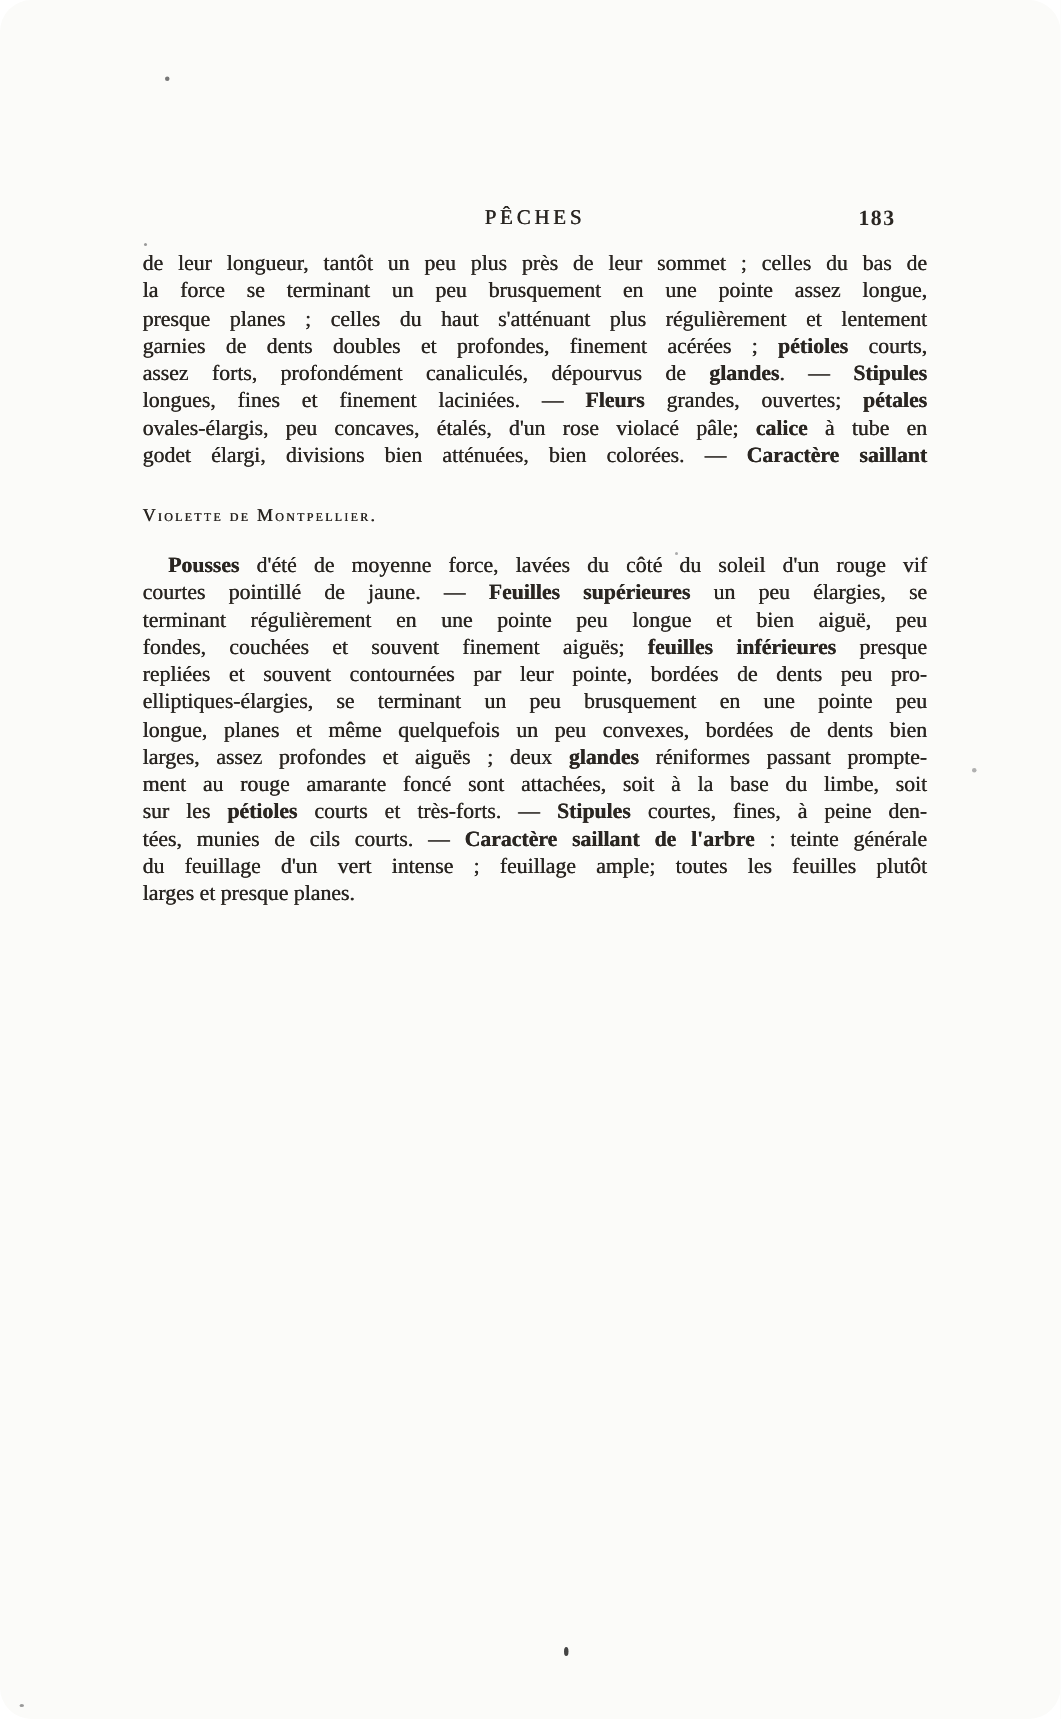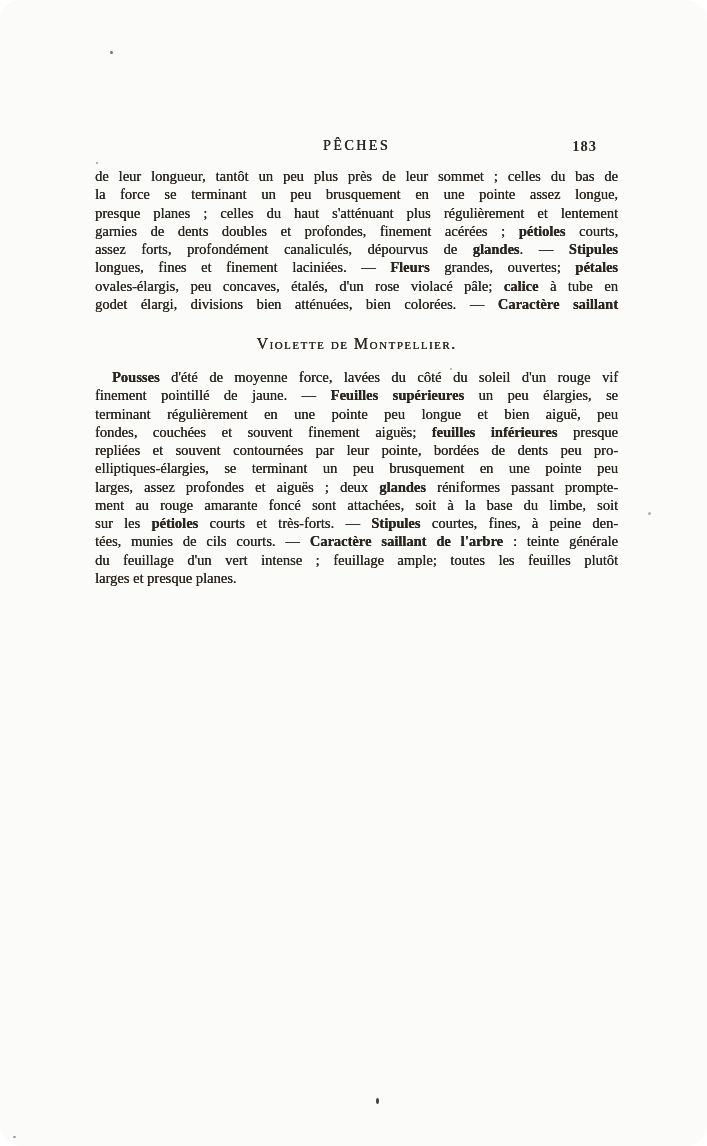--- a/index.html
+++ b/index.html
@@ -50,23 +50,22 @@
   }
   .para .line.last{
     text-align-last:left;
   }
   .para2 .line:first-child{
     text-indent:17px;
   }
   .bold{font-weight:700;}
   .heading{
     margin:21px 0 15px 0;
-    text-align:center;
     font-variant:small-caps;
-    font-size:16px;
+    font-size:12px;
     line-height:19px;
     letter-spacing:1.5px;
     text-shadow:0.3px 0 0 currentColor;
   }
   .speck{
     position:absolute;
     border-radius:50%;
   }
 </style>
 </head>
@@ -88,25 +87,26 @@
         <div class="line"><span>assez forts, profondément canaliculés, dépourvus de </span><span class="bold">glandes</span><span>. — </span><span class="bold">Stipules</span></div>
         <div class="line"><span>longues, fines et finement laciniées. — </span><span class="bold">Fleurs</span><span> grandes, ouvertes; </span><span class="bold">pétales</span></div>
         <div class="line"><span>ovales-élargis, peu concaves, étalés, d'un rose violacé pâle; </span><span class="bold">calice</span><span> à tube en</span></div>
         <div class="line"><span>godet élargi, divisions bien atténuées, bien colorées. — </span><span class="bold">Caractère saillant</span></div>
       </div>
 
     <div class="heading">Violette de Montpellier.</div>
 
     <div class="para para2">
         <div class="line"><span class="bold">Pousses</span><span> d'été de moyenne force, lavées du côté du soleil d'un rouge vif</span></div>
-        <div class="line"><span>finement pointillé de jaune. — </span><span class="bold">Feuilles supérieures</span><span> un peu élargies, se</span></div>
+        <div class="line"><span>courtes pointillé de jaune. — </span><span class="bold">Feuilles supérieures</span><span> un peu élargies, se</span></div>
         <div class="line"><span>terminant régulièrement en une pointe peu longue et bien aiguë, peu</span></div>
         <div class="line"><span>fondes, couchées et souvent finement aiguës; </span><span class="bold">feuilles inférieures</span><span> presque</span></div>
         <div class="line"><span>repliées et souvent contournées par leur pointe, bordées de dents peu pro-</span></div>
         <div class="line"><span>elliptiques-élargies, se terminant un peu brusquement en une pointe peu</span></div>
+        <div class="line"><span>longue, planes et même quelquefois un peu convexes, bordées de dents bien</span></div>
         <div class="line"><span>larges, assez profondes et aiguës ; deux </span><span class="bold">glandes</span><span> réniformes passant prompte-</span></div>
         <div class="line"><span>ment au rouge amarante foncé sont attachées, soit à la base du limbe, soit</span></div>
         <div class="line"><span>sur les </span><span class="bold">pétioles</span><span> courts et très-forts. — </span><span class="bold">Stipules</span><span> courtes, fines, à peine den-</span></div>
         <div class="line"><span>tées, munies de cils courts. — </span><span class="bold">Caractère saillant de l'arbre</span><span> : teinte générale</span></div>
         <div class="line"><span>du feuillage d'un vert intense ; feuillage ample; toutes les feuilles plutôt</span></div>
         <div class="line last"><span>larges et presque planes.</span></div>
       </div>
   </div>
 
   <div id="artifacts">

